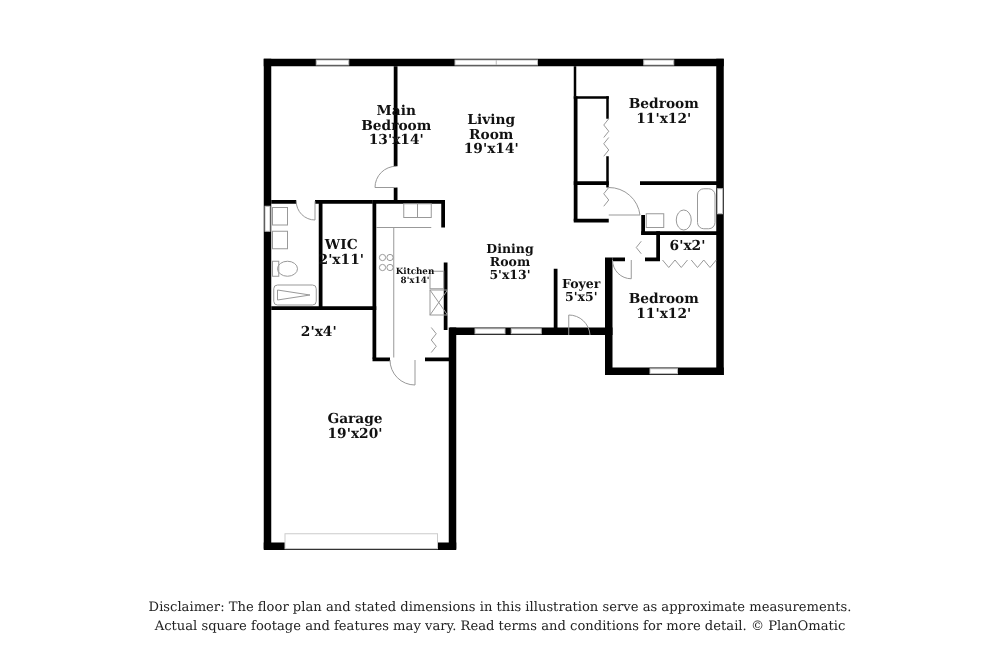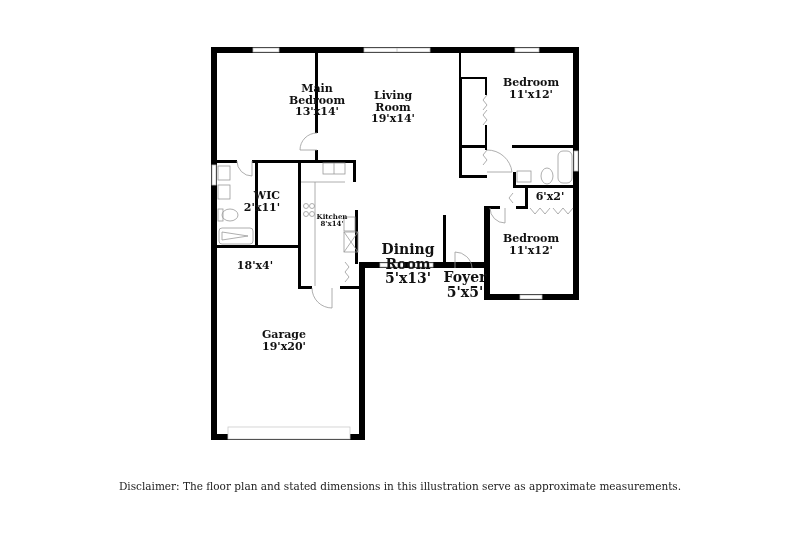--- a/index.html
+++ b/index.html
@@ -1,21 +1,21 @@
 <!DOCTYPE html>
 <html><head>
 <meta charset="utf-8">
 <style>
   html, body { margin:0; padding:0; background:#ffffff; }
   body { width:800px; height:533px; position:relative; overflow:hidden; font-family:"DejaVu Serif", serif; }
   #plan { position:absolute; left:0; top:0; width:800px; height:533px; }
   .label { position:absolute; text-align:center; color:#111; font-family:"DejaVu Serif", serif; font-weight:bold; line-height:1.05; white-space:nowrap; transform:translateX(-50%); }
   .l-lg { font-size:11px; }
   .l-sm { font-size:7px;text-align:center; }
-  .l-md { font-size:14px;margin-top:47px; }
+  .l-md { font-size:10px; }
   .disclaimer { position:absolute; left:0; width:800px; text-align:center; font-family:"DejaVu Serif", serif; font-size:10.5px; color:#222; line-height:15px; }
 </style>
 </head>
 <body>
 
 <svg id="plan" viewBox="0 0 800 533" xmlns="http://www.w3.org/2000/svg">
   <g fill="#000">
 
     <rect x="211" y="47" width="368" height="6"></rect>
 
@@ -151,21 +151,21 @@
 </div>
 <div class="label l-lg" style="left:393px; top:90px;">
   <div>Living</div>
   <div>Room</div>
   <div>19'x14'</div>
 </div>
 <div class="label l-lg" style="left:531px; top:77px;">
   <div>Bedroom</div>
   <div>11'x12'</div>
 </div>
-<div class="label l-lg" style="left:262px; top:190px;text-align:right;">
+<div class="label l-lg" style="left:273px; top:190px;">
   <div>WIC</div>
   <div>2'x11'</div>
 </div>
 <div class="label l-sm" style="left:332px; top:213px;">
   <div>Kitchen</div>
   <div>8'x14'</div>
 </div>
 <div class="label l-md" style="left:408px; top:195px;">
   <div>Dining</div>
   <div>Room</div>
@@ -176,22 +176,23 @@
   <div>5'x5'</div>
 </div>
 <div class="label l-lg" style="left:550px; top:191px;">
   <div>6'x2'</div>
 </div>
 <div class="label l-lg" style="left:531px; top:233px;">
   <div>Bedroom</div>
   <div>11'x12'</div>
 </div>
 <div class="label l-lg" style="left:255px; top:260px;">
-  <div>18'x4'</div>
+  <div>2'x4'</div>
 </div>
 <div class="label l-lg" style="left:284px; top:329px;">
   <div>Garage</div>
   <div>19'x20'</div>
 </div>
 
 <div class="disclaimer" style="top:479px;">
   <div>Disclaimer: The floor plan and stated dimensions in this illustration serve as approximate measurements.</div>
+  <div>Actual square footage and features may vary. Read terms and conditions for more detail. © PlanOmatic</div>
 </div>
 
 </body></html>

